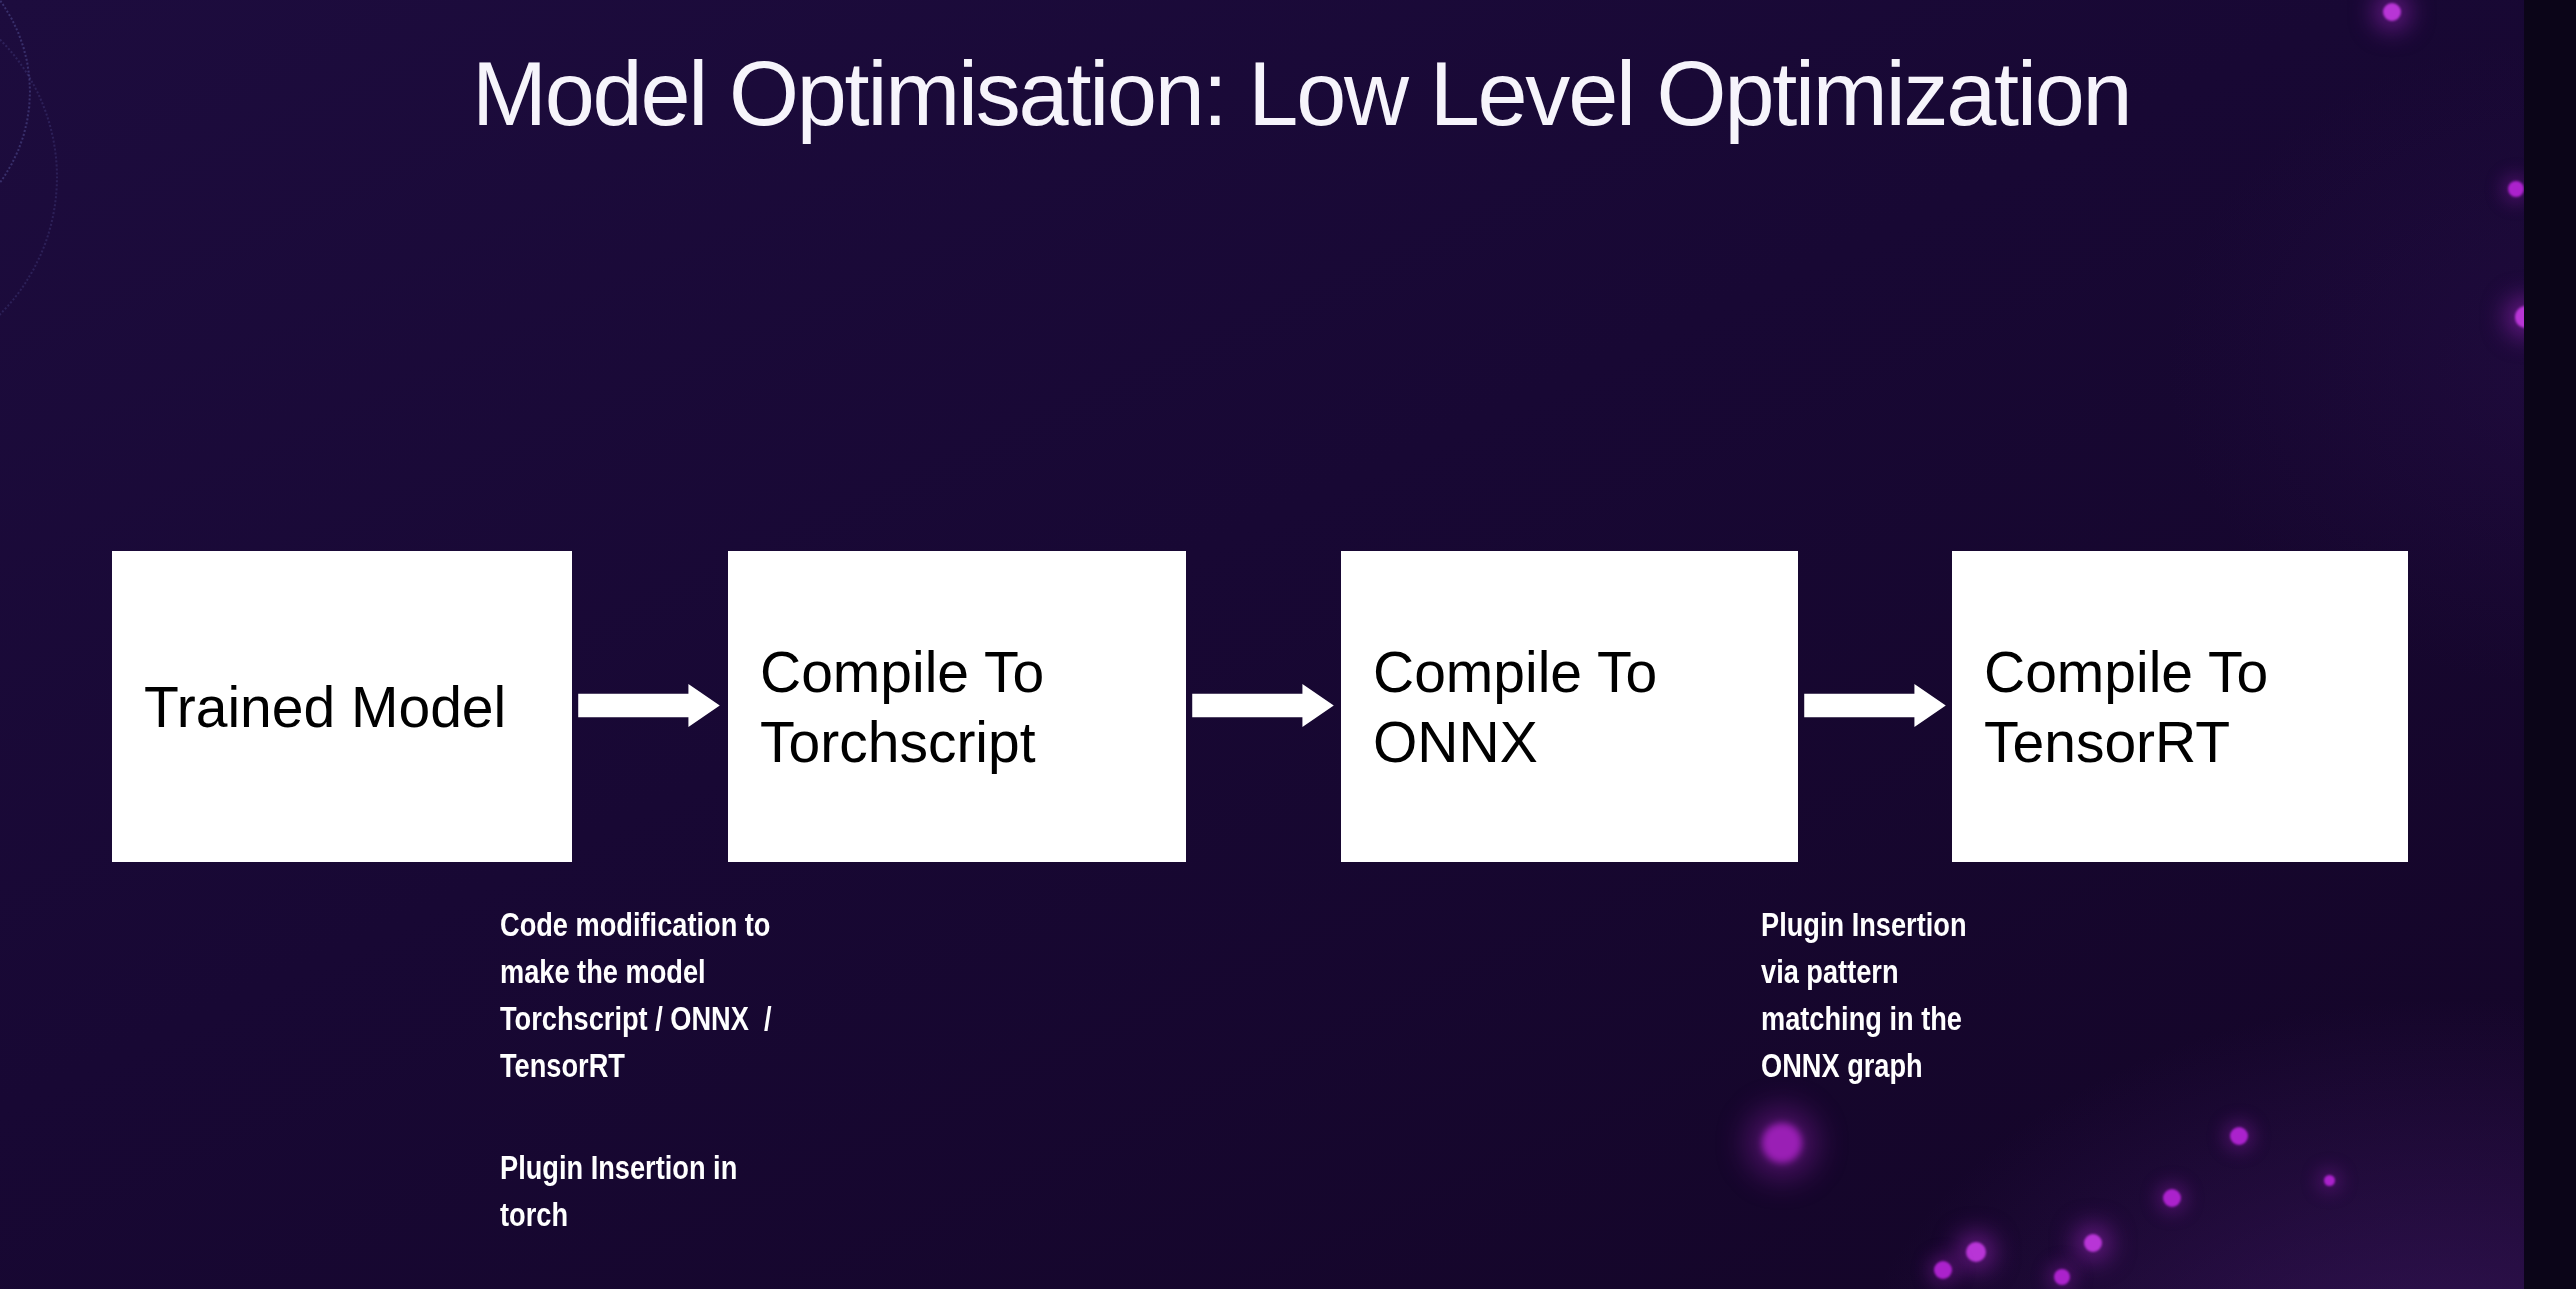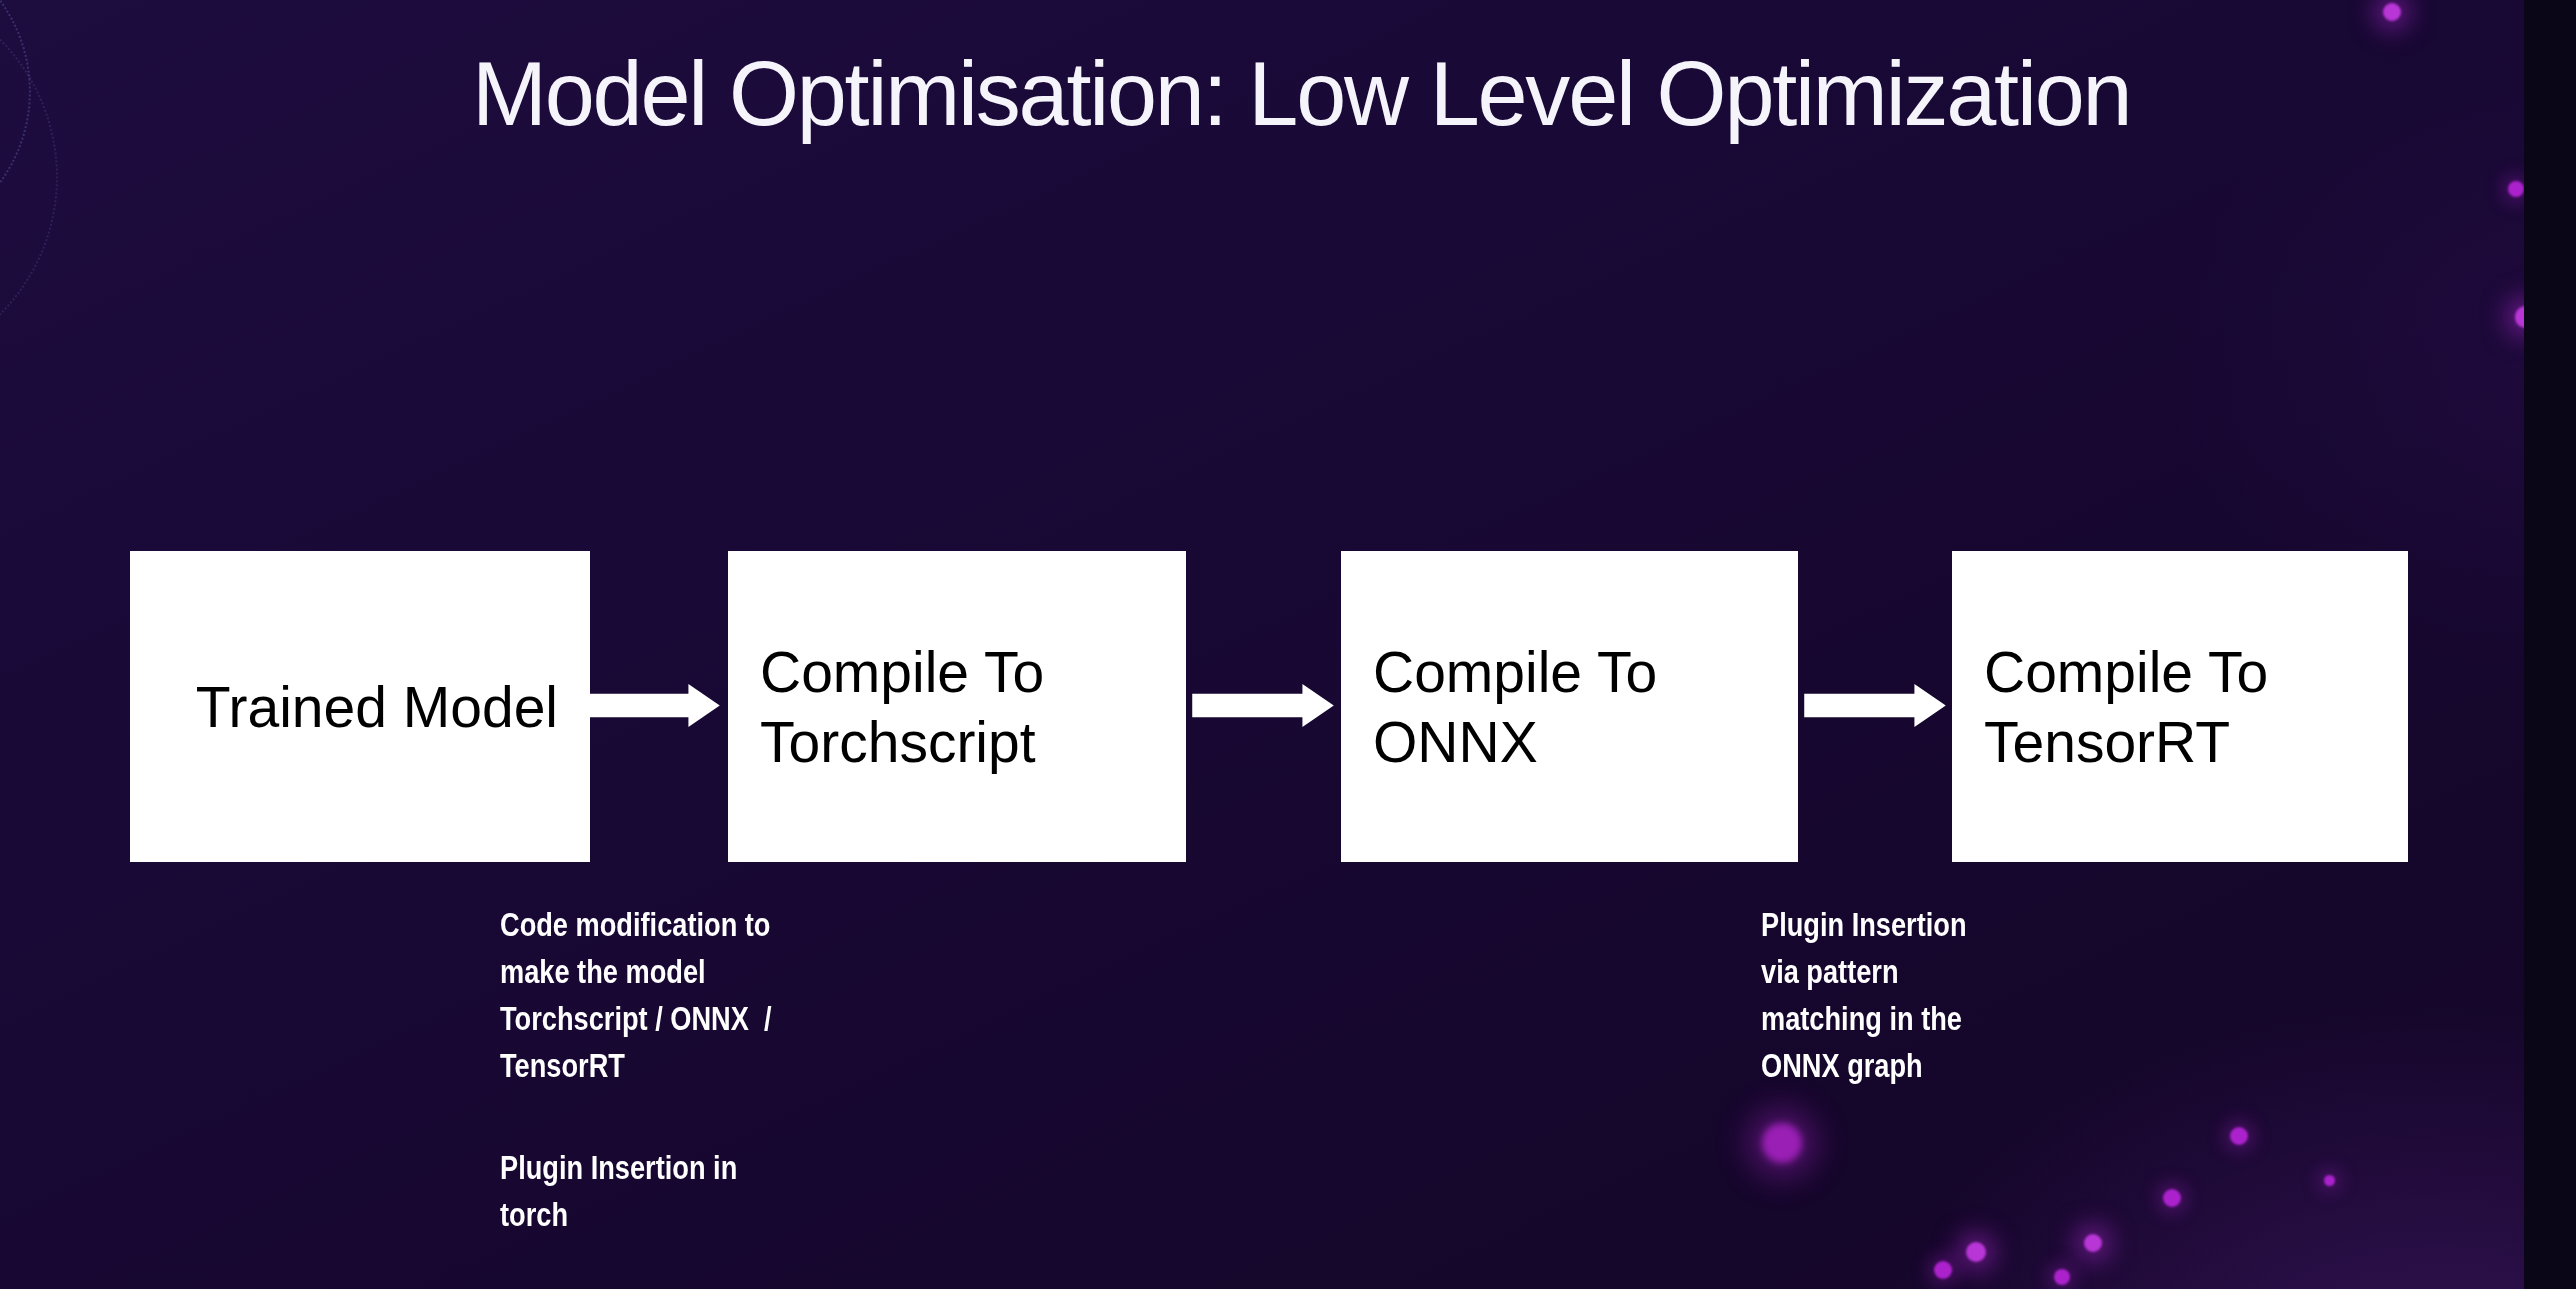--- a/index.html
+++ b/index.html
@@ -57,21 +57,21 @@
     display: flex;
     align-items: center;
     box-sizing: border-box;
     padding: 0 32px;
   }
   .node .node-label {
     font-size: 57px;
     line-height: 70px;
     white-space: pre-wrap;
   }
-  .node1 { left: 130px;  width: 460px; justify-content: flex-end; }
+  .node1 { left: 112px;  width: 460px; }
   .node2 { left: 728px;  width: 458px; }
   .node3 { left: 1341px; width: 457px; }
   .node4 { left: 1952px; width: 456px; }
 
   .arrow {
     position: absolute;
     top: 684px;
     width: 142px;
     height: 43px;
   }

